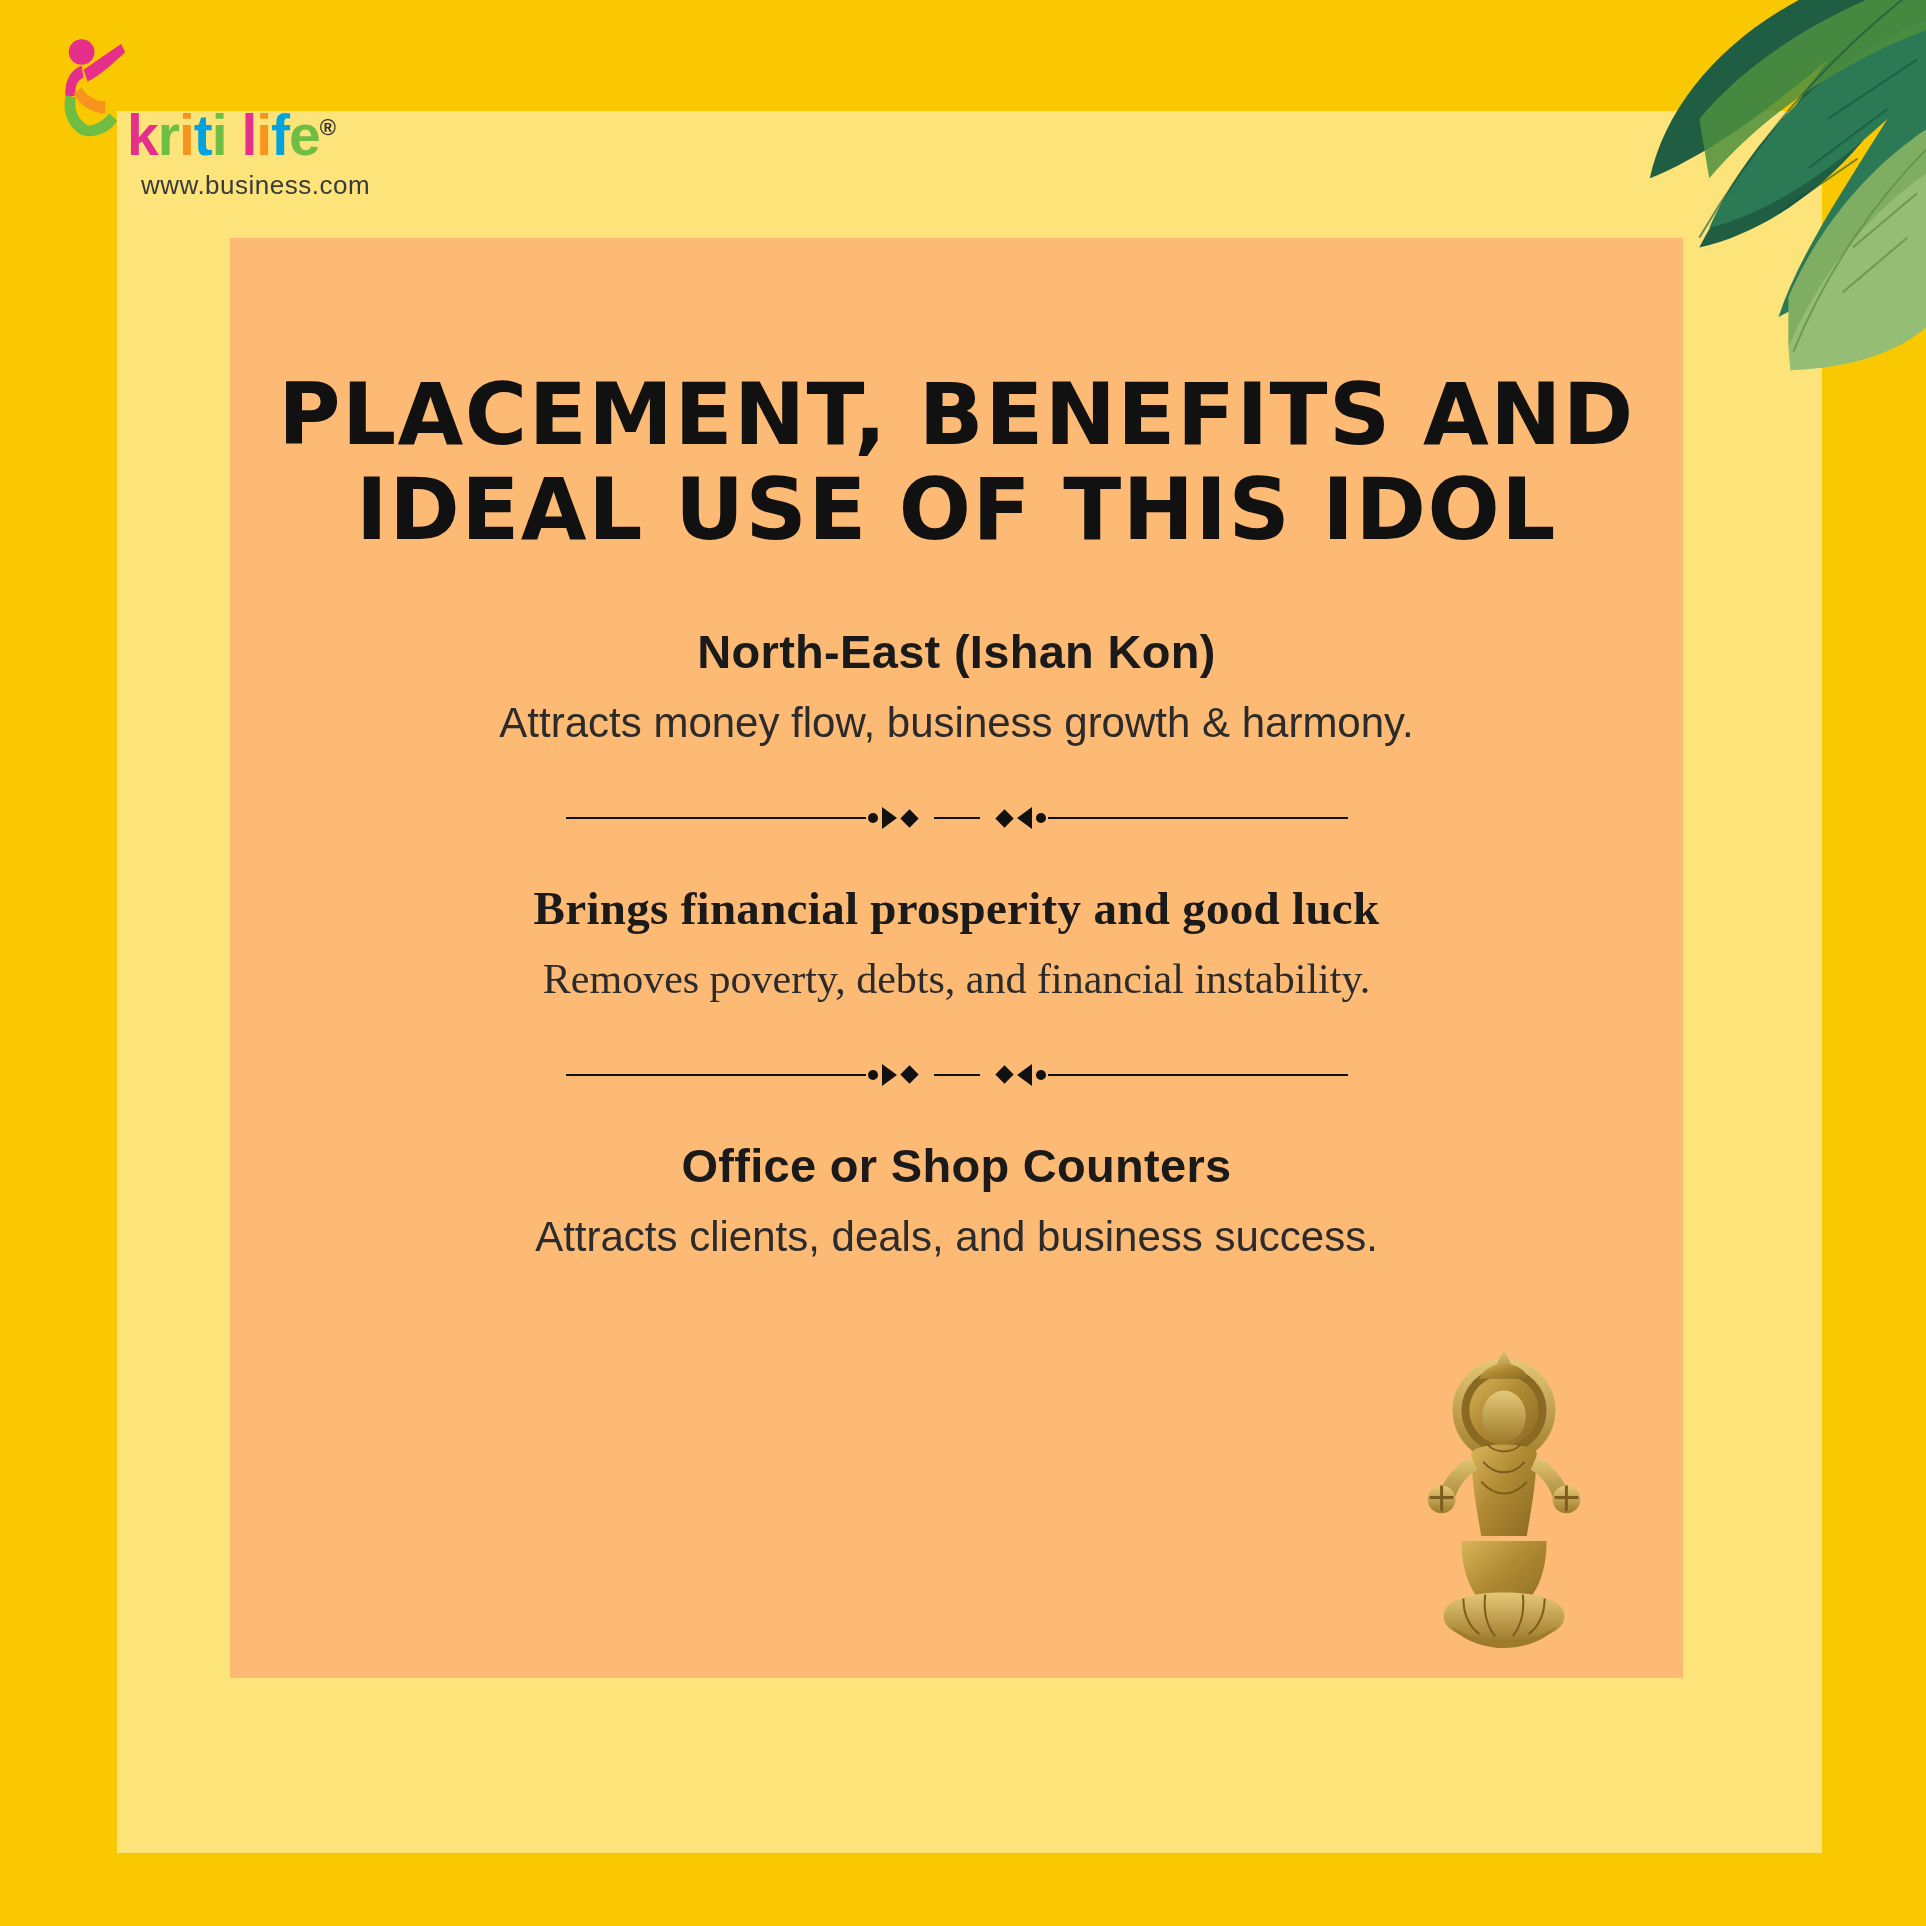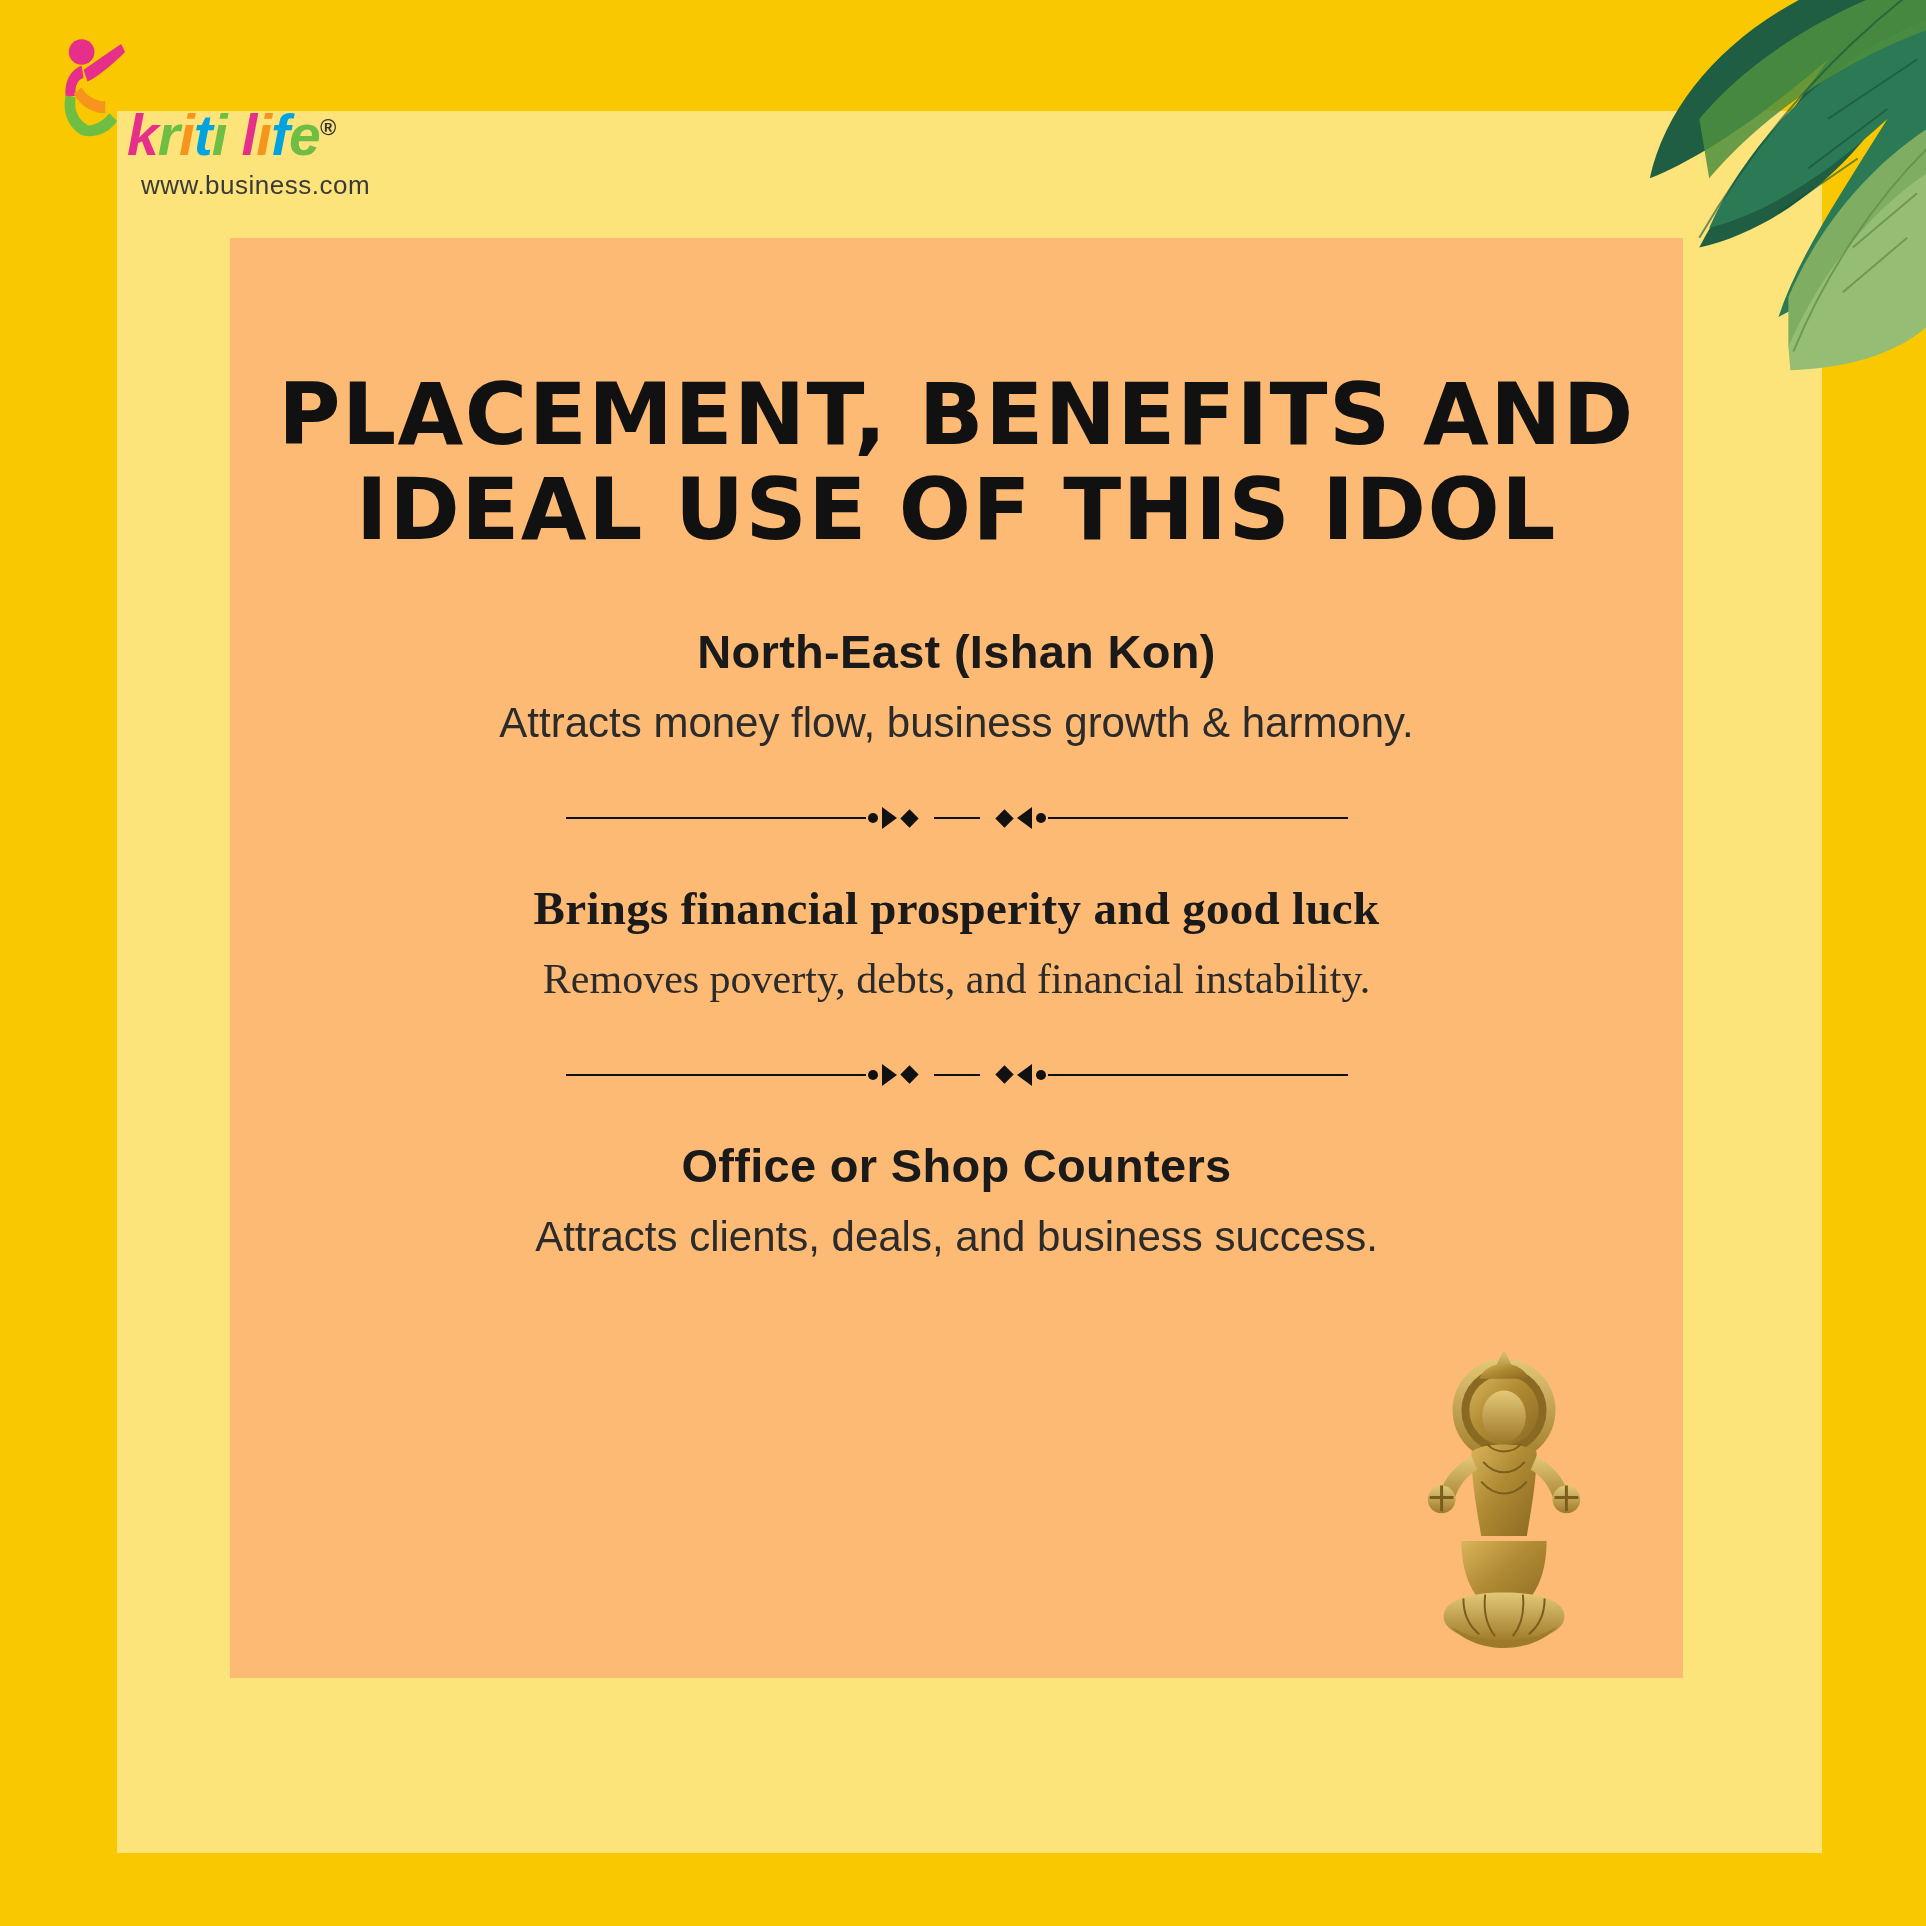--- a/index.html
+++ b/index.html
@@ -59,21 +59,20 @@
   }
   .logo-word {
     position: absolute;
     left: 81px;
     top: 79px;
     font-size: 57px;
     font-weight: bold;
     letter-spacing: -1px;
     line-height: 1;
     white-space: nowrap;
-    font-style: italic;
   }
   .logo-word .k1 { color: #E62E8B; }
   .logo-word .k2 { color: #6FBE44; }
   .logo-word .k3 { color: #F7941E; }
   .logo-word .k4 { color: #00A3E0; }
   .logo-word .k5 { color: #6FBE44; }
   .logo-word .k6 { color: #E62E8B; }
   .logo-word .k7 { color: #F7941E; }
   .logo-word .k8 { color: #00A3E0; }
   .logo-word .k9 { color: #6FBE44; }

